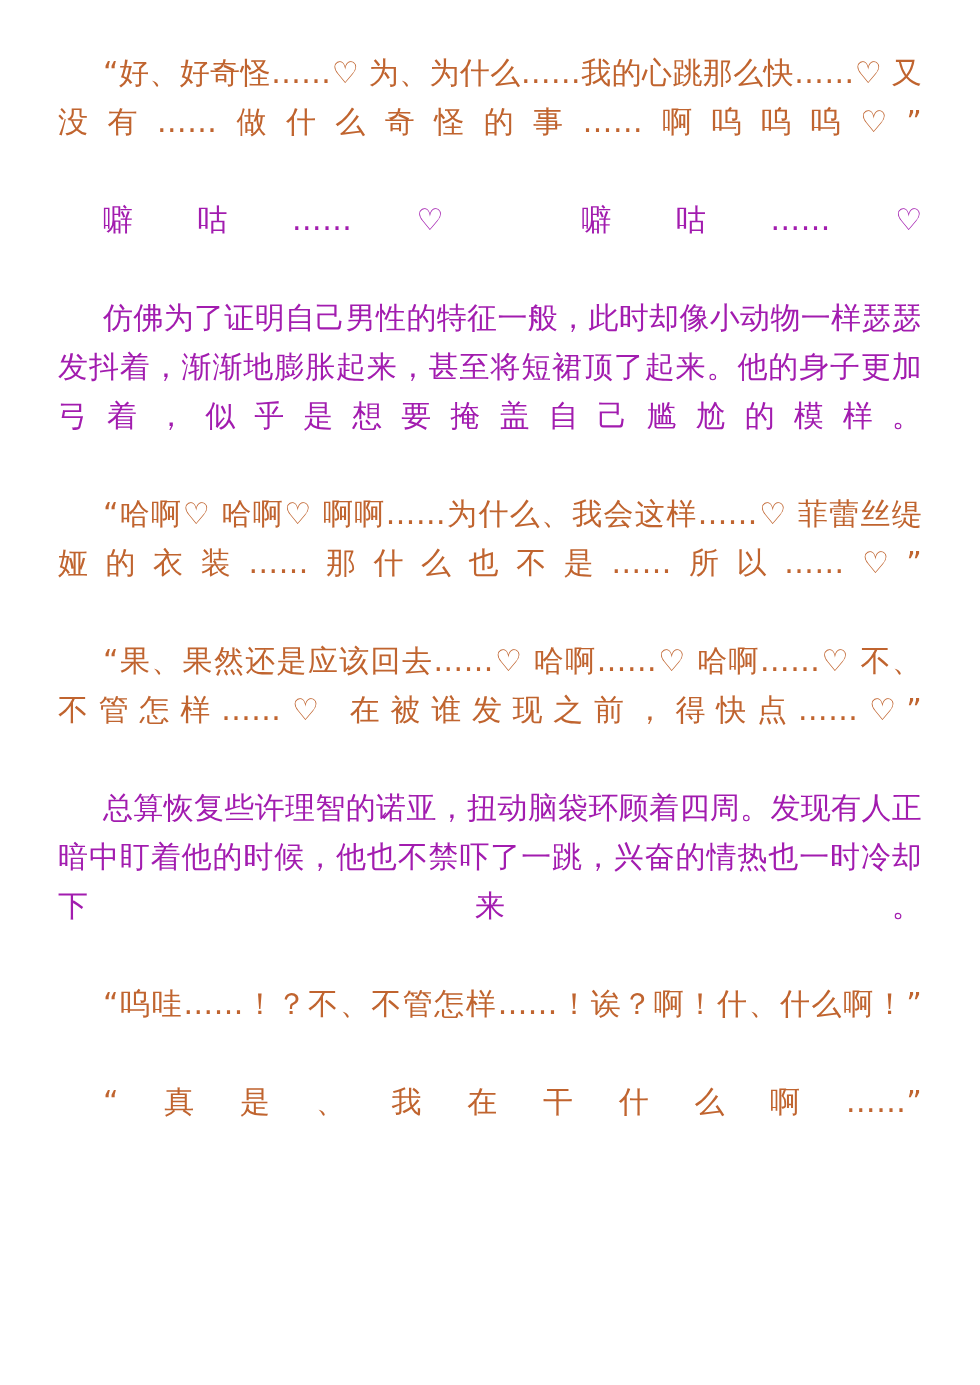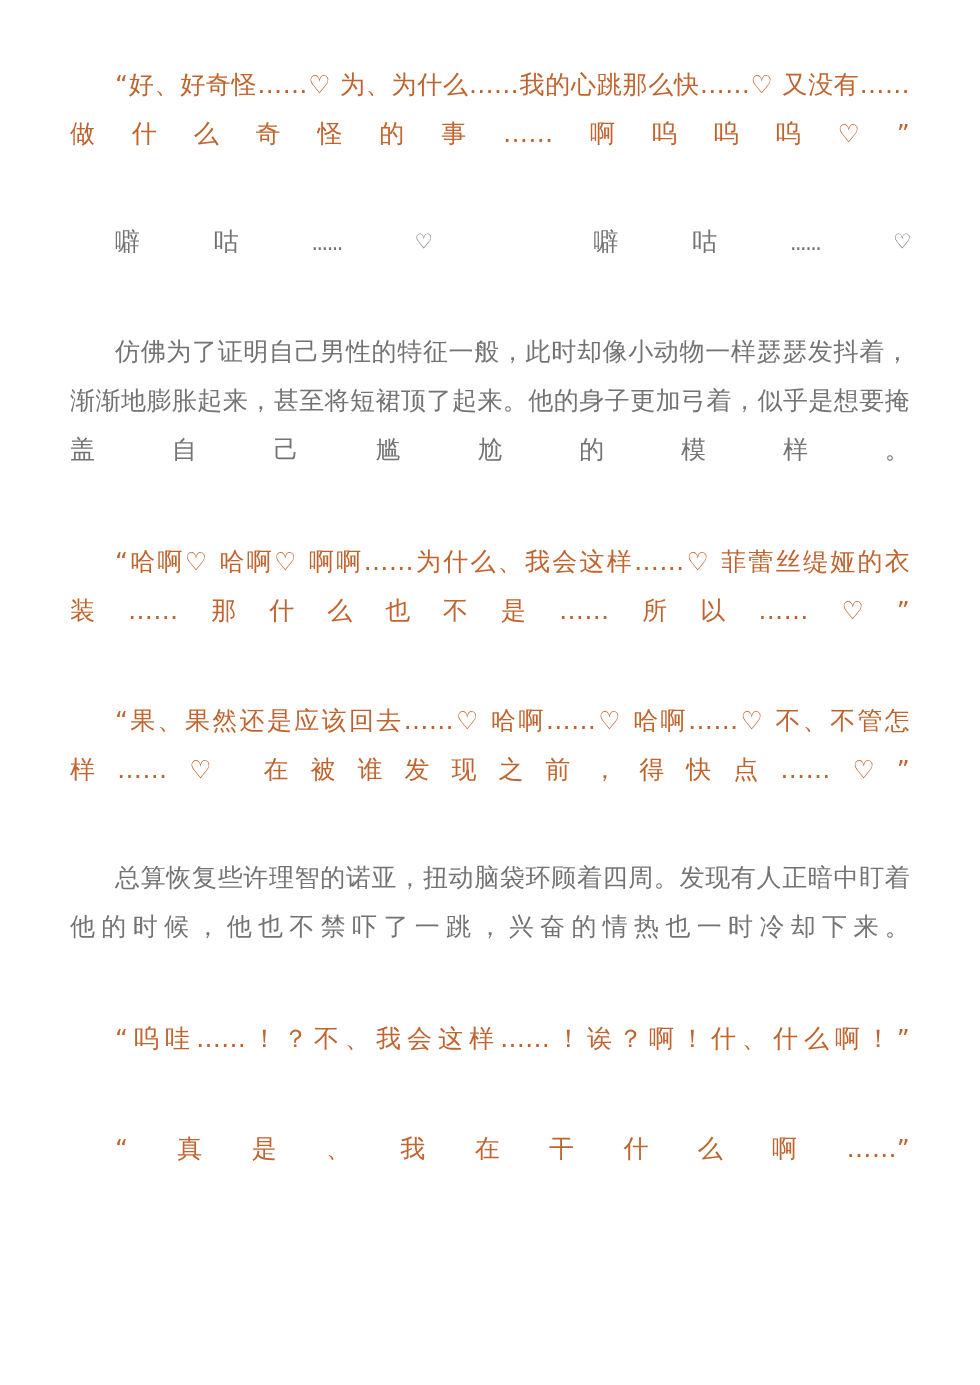--- a/index.html
+++ b/index.html
@@ -19,34 +19,33 @@
     overflow: hidden;
     box-sizing: border-box;
   }
   .text-body {
     position: absolute;
     left: 58px;
     top: 48px;
     width: 864px;
   }
   .para {
-    margin: 12px;
+    margin: 0;
     padding: 0;
-    font-size: 25px;
+    font-size: 30px;
     line-height: 49px;
     text-indent: 45px;
     text-align: justify;
     text-justify: inter-character;
     letter-spacing: 0.2px;
     word-break: break-all;
     white-space: normal;
   }
   .para.narration {
-    color: #737373;
-    font-family: Liberation Mono, monospace;
+    color: #a21caf;
   }
   .para.dialogue {
     color: #c0642f;
   }
   
   .para::after {
     content: "";
     display: inline-block;
     width: 100%;
   }
@@ -55,17 +54,17 @@
 <body>
 
 <div class="page">
   <div class="text-body">
     <p class="para dialogue">“好、好奇怪……♡ 为、为什么……我的心跳那么快……♡ 又没有……做什么奇怪的事……啊呜呜呜♡”</p>
     <p class="para narration">噼咕……♡ 噼咕……♡</p>
     <p class="para narration">仿佛为了证明自己男性的特征一般，此时却像小动物一样瑟瑟发抖着，渐渐地膨胀起来，甚至将短裙顶了起来。他的身子更加弓着，似乎是想要掩盖自己尴尬的模样。</p>
     <p class="para dialogue">“哈啊♡ 哈啊♡ 啊啊……为什么、我会这样……♡ 菲蕾丝缇娅的衣装……那什么也不是……所以……♡”</p>
     <p class="para dialogue">“果、果然还是应该回去……♡ 哈啊……♡ 哈啊……♡ 不、不管怎样……♡ 在被谁发现之前，得快点……♡”</p>
     <p class="para narration">总算恢复些许理智的诺亚，扭动脑袋环顾着四周。发现有人正暗中盯着他的时候，他也不禁吓了一跳，兴奋的情热也一时冷却下来。</p>
-    <p class="para dialogue">“呜哇……！？不、我会这样……！诶？啊！什、什么啊！”</p>
+    <p class="para dialogue">“呜哇……！？不、不管怎样……！诶？啊！什、什么啊！”</p>
     <p class="para dialogue">“真是、我在干什么啊……”</p>
 
   </div>
 </div>
 
 </body></html>

